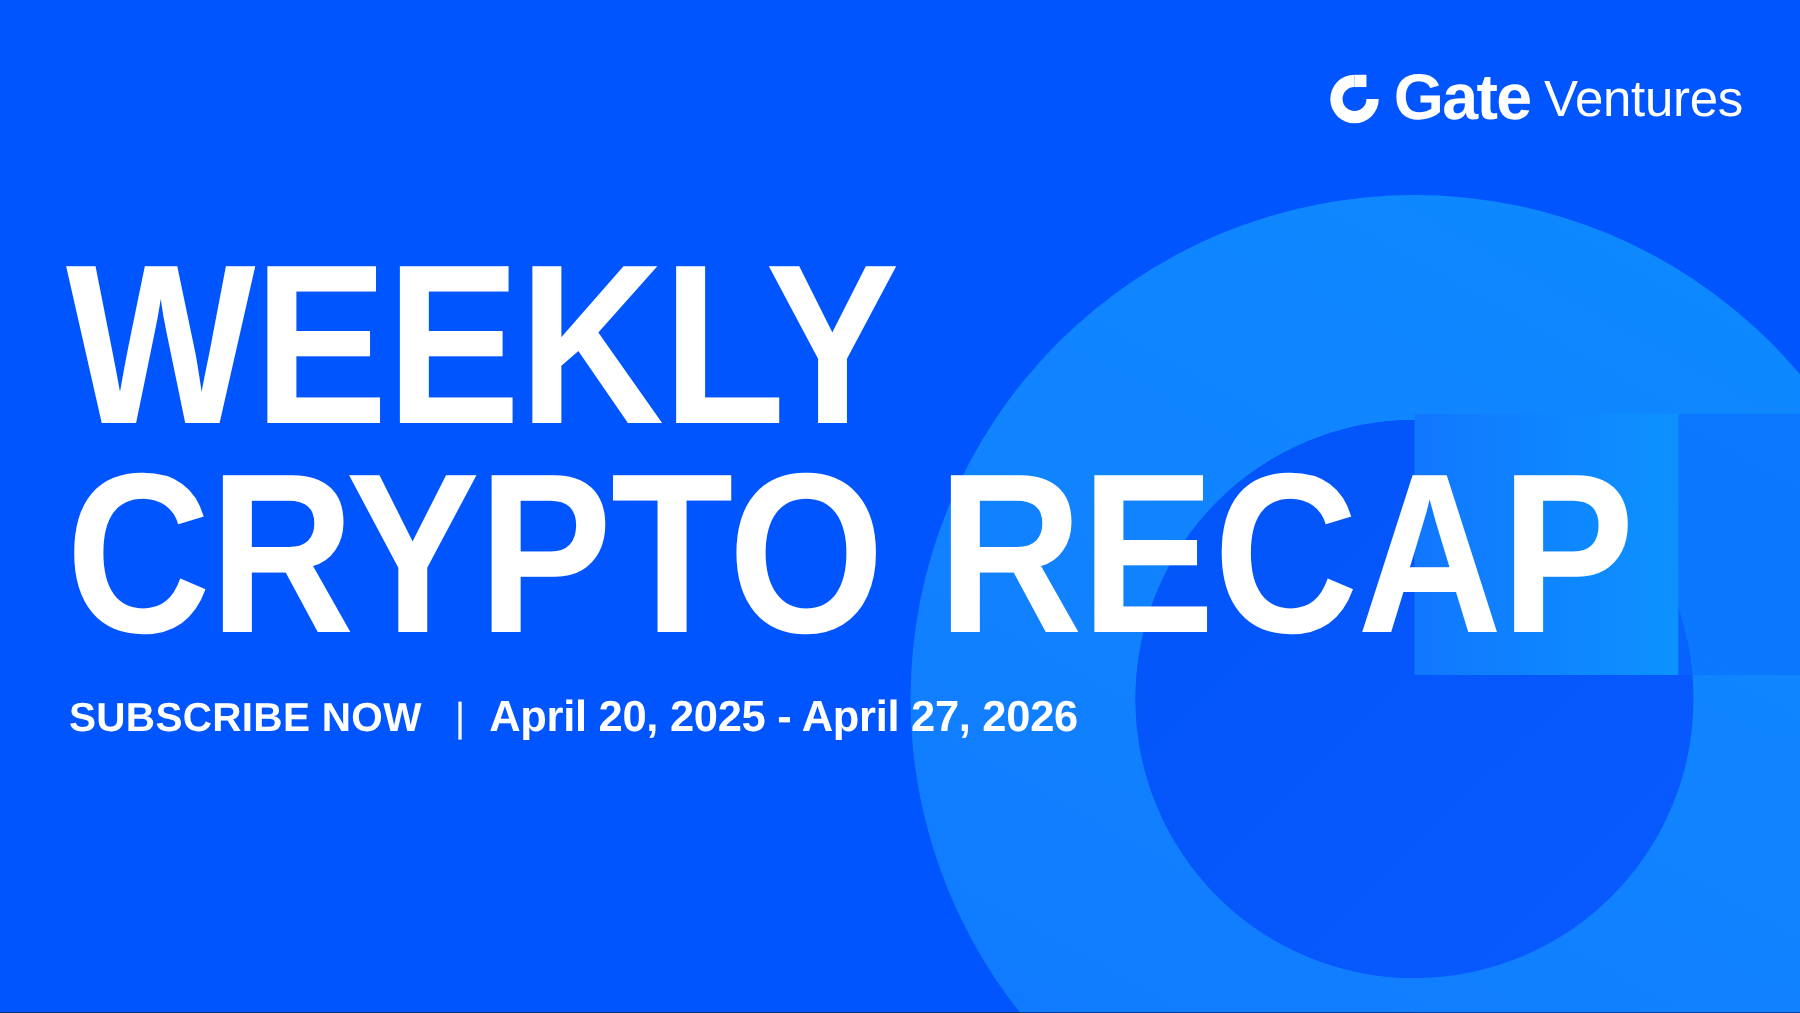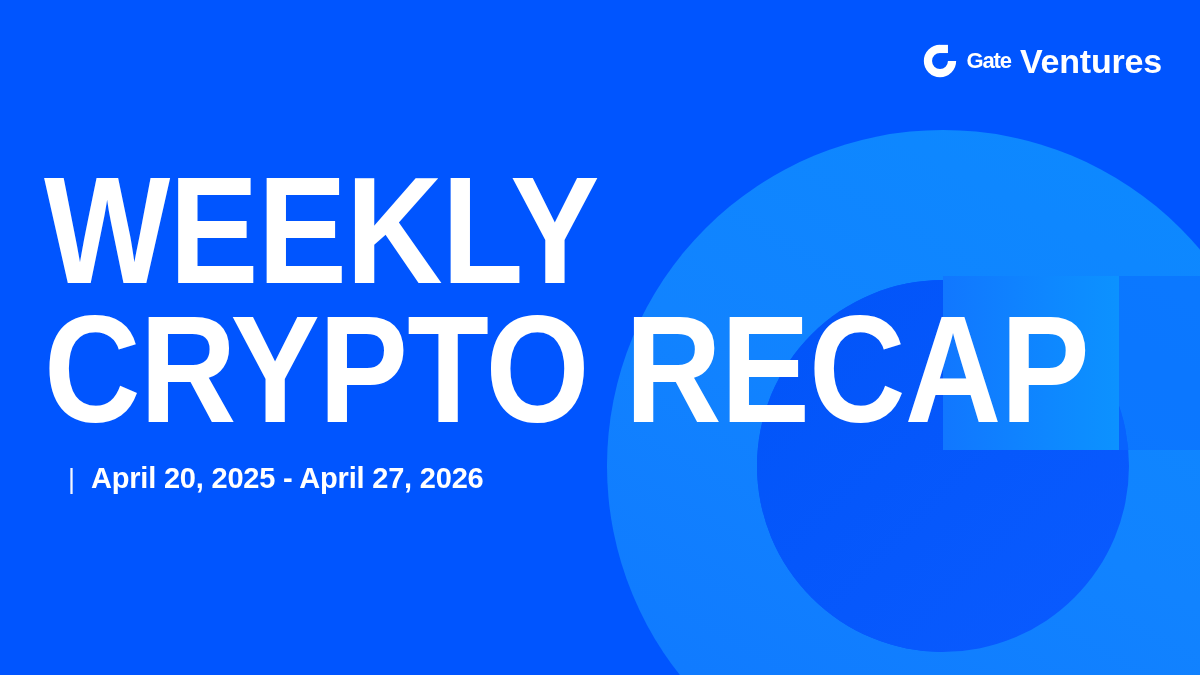--- a/index.html
+++ b/index.html
@@ -37,31 +37,31 @@
     gap: 9px;
     z-index: 5;
   }
   .brand-mark {
     width: 34px;
     height: 34px;
     display: block;
     flex: 0 0 auto;
   }
   .brand-name {
-    font-size: 22px;
+    font-size: 43px;
     line-height: 1;
     font-weight: 700;
     color: #FFFFFF;
     letter-spacing: -1.1px;
     white-space: nowrap;
   }
   .brand-sub {
     font-size: 34px;
     line-height: 1;
-    font-weight: 700;
+    font-weight: 400;
     color: #FFFFFF;
     letter-spacing: -0.2px;
     white-space: nowrap;
   }
 
   
   .copy {
     position: absolute;
     left: 44px;
     top: 168px;
@@ -171,17 +171,18 @@
   </div>
 
   <div class="copy">
     <h1 class="headline">
       <span class="headline-line">WEEKLY</span>
       <span class="headline-line">CRYPTO RECAP</span>
     </h1>
   </div>
 
   <div class="meta">
+    <span class="meta-cta">SUBSCRIBE NOW</span>
     <span class="meta-divider">|</span>
     <span class="meta-dates">April 20, 2025 - April 27, 2026</span>
   </div>
 
 </div>
 
 </body></html>

